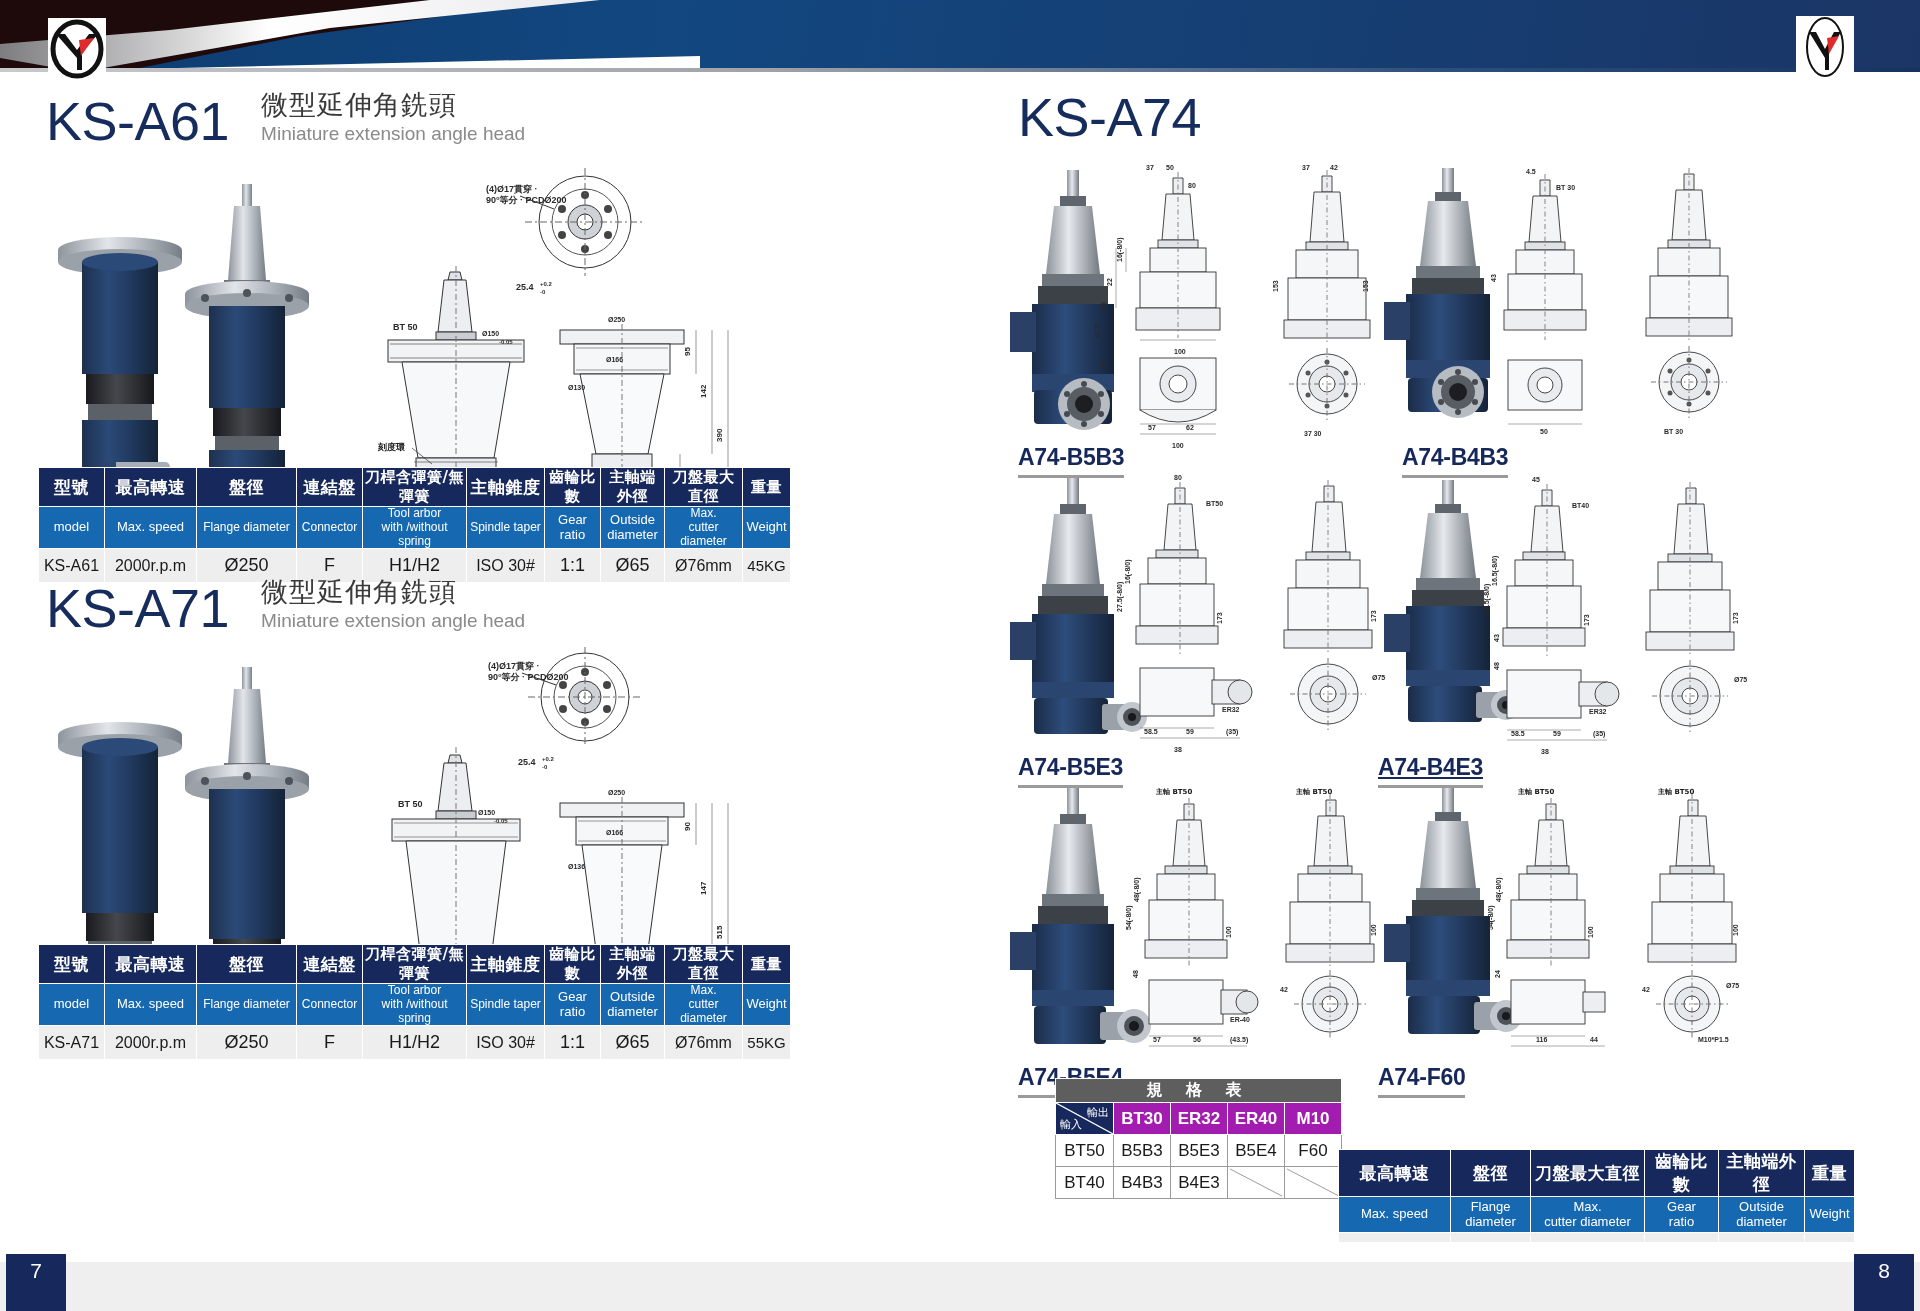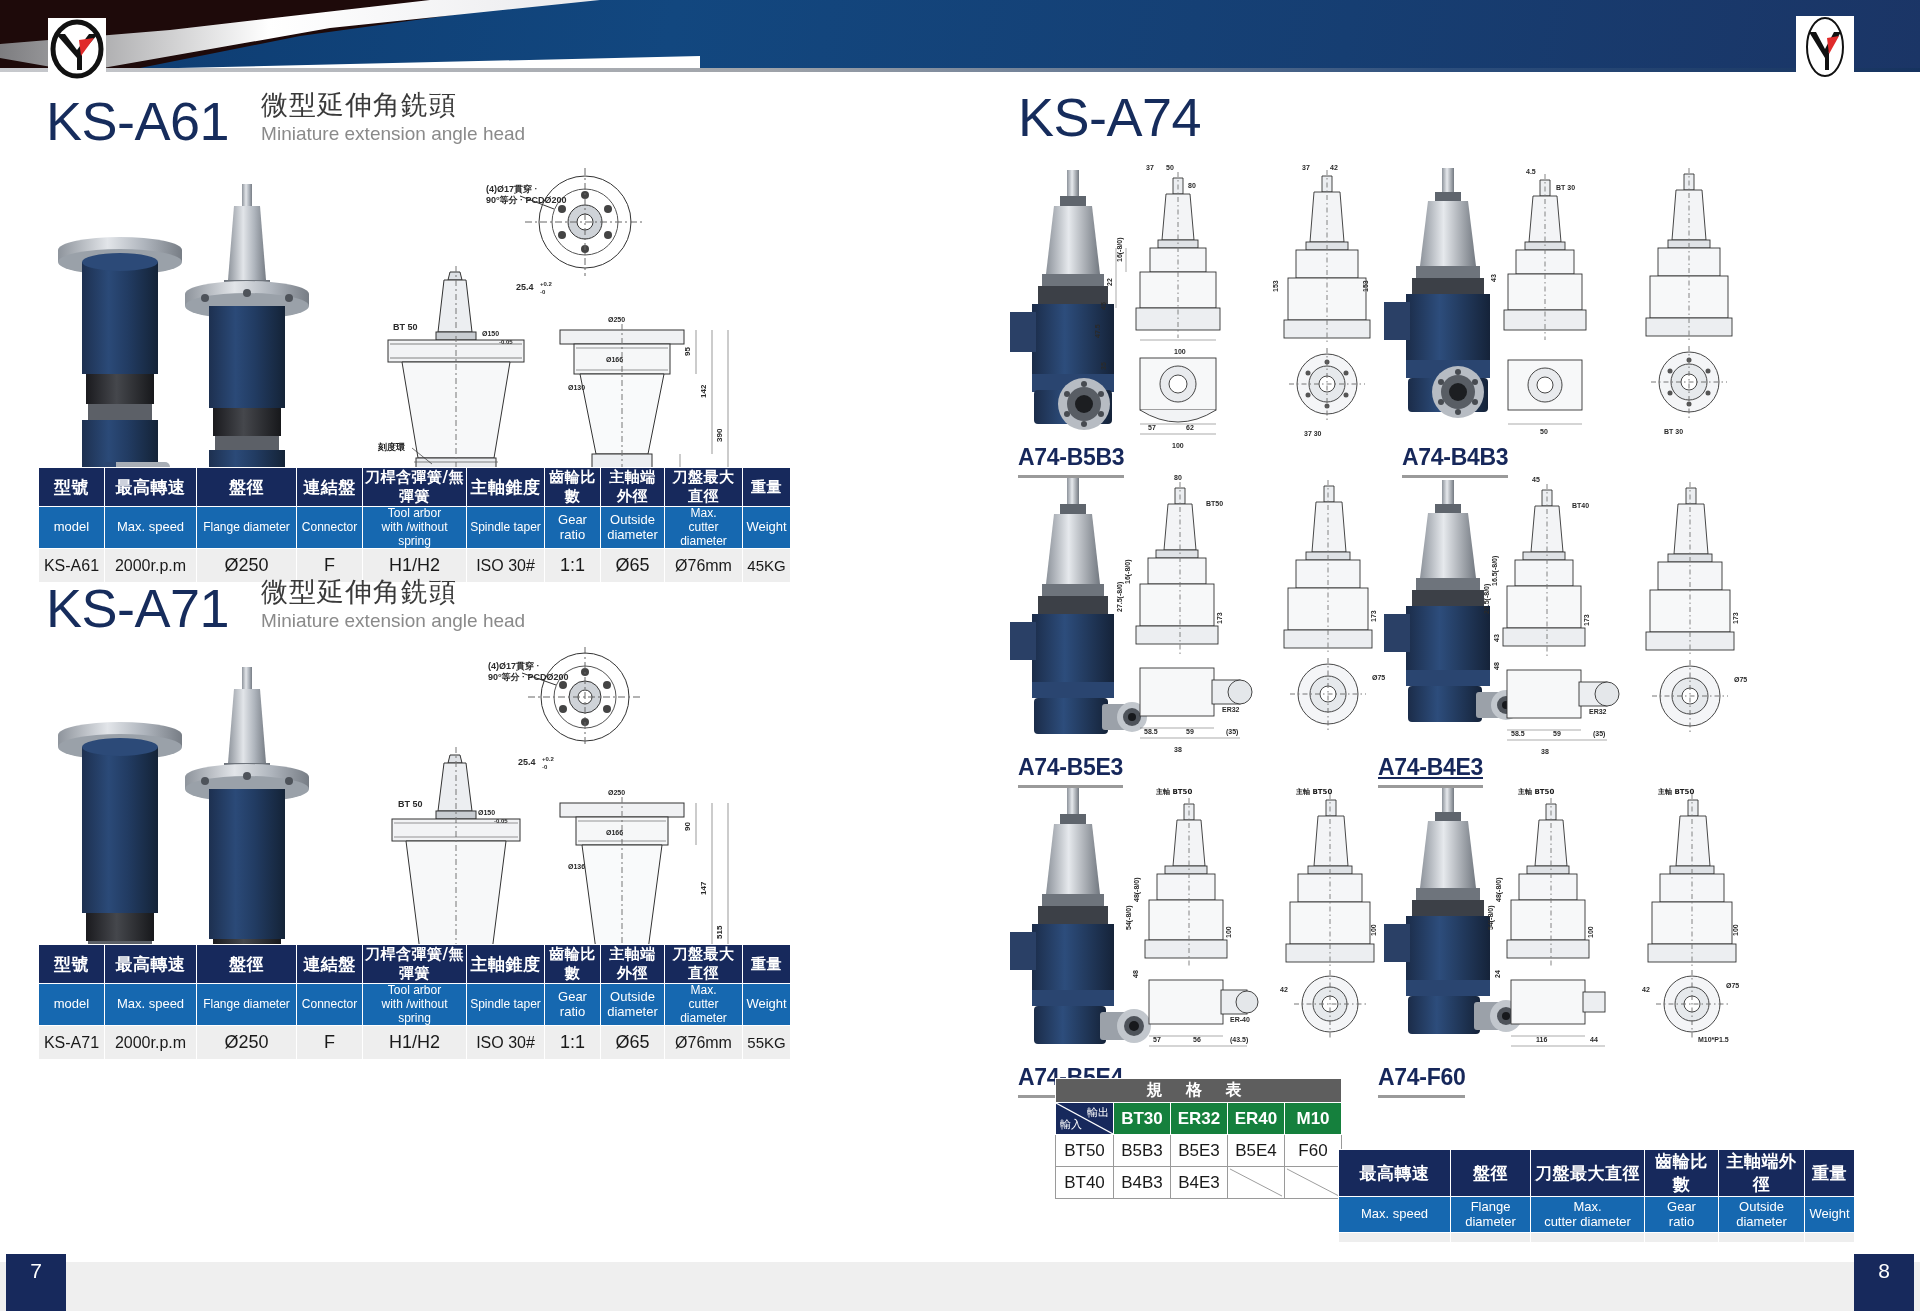--- a/index.html
+++ b/index.html
@@ -137,21 +137,21 @@
   .combo-corner .cin, .combo-corner .cout {
     position: absolute; font-size: 11px; font-family: "DejaVu Sans", sans-serif;
     font-weight: 400;
   }
   .combo-corner .cout { top: 2px; right: 4px; }
   .combo-corner .cin  { bottom: 2px; left: 4px; }
   .combo-corner .slash {
     position: absolute; top:0; left:0; width:100%; height:100%;
   }
   .combo-head {
-    background: #15803d; color: #ffffff;
+    background: #a21caf; color: #ffffff;
     font-size: 17px; font-weight: 700; height: 32px;
   }
   .combo-cell {
     background: #ffffff; color: #1a1a1a;
     font-size: 17px; font-weight: 400; height: 32px;
     border: 1px solid #9a9a9a !important;
   }
   .combo-cell.empty { position: relative; }
   .combo-cell.empty svg { position:absolute; top:0; left:0; width:100%; height:100%; }
 

